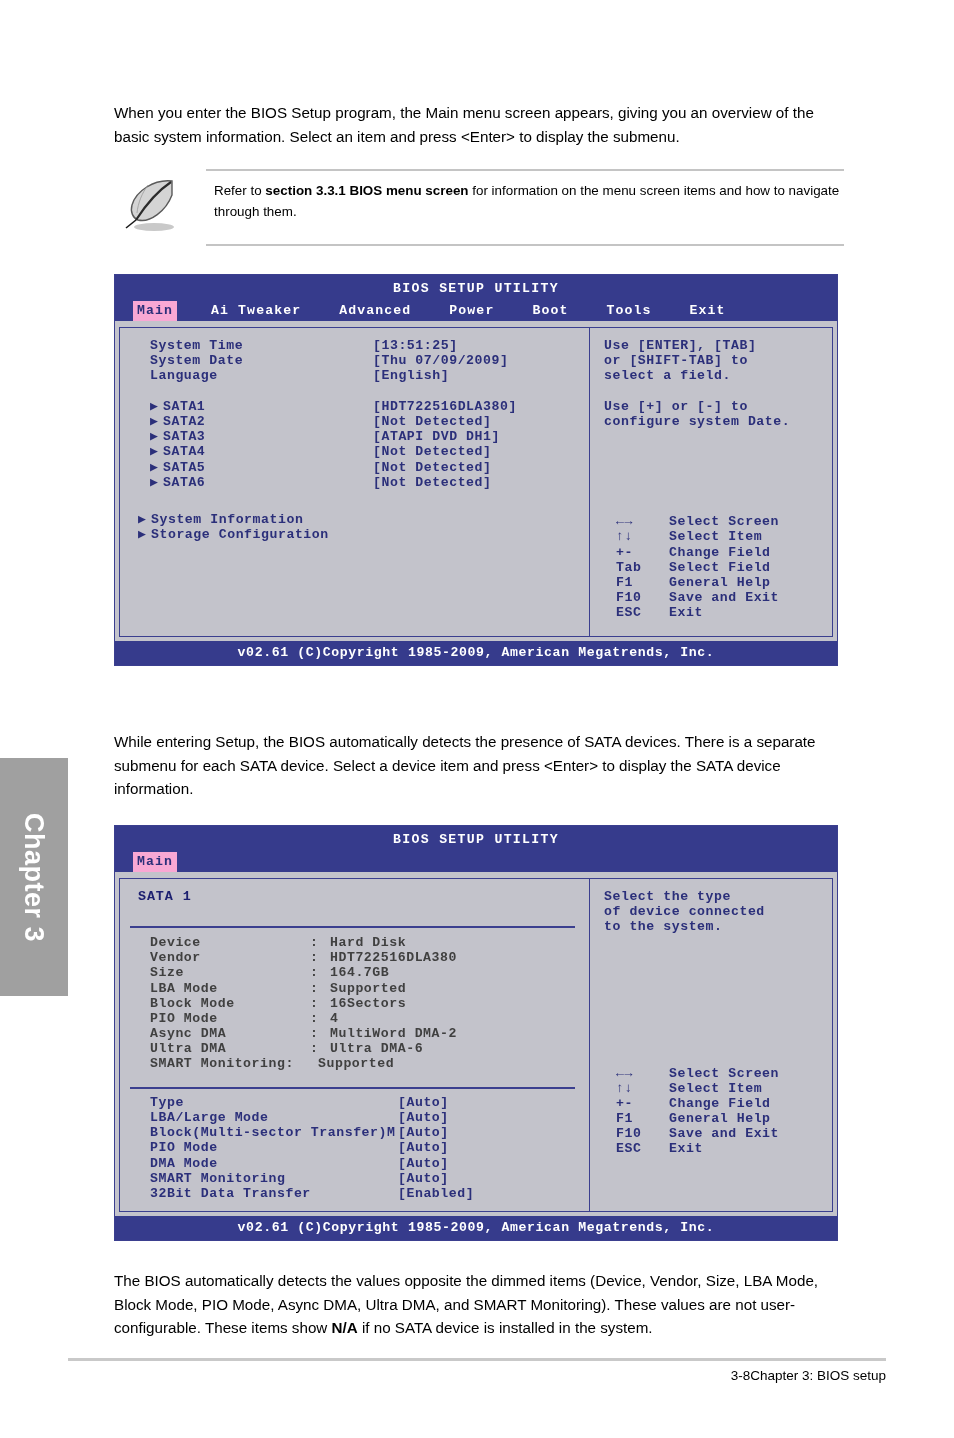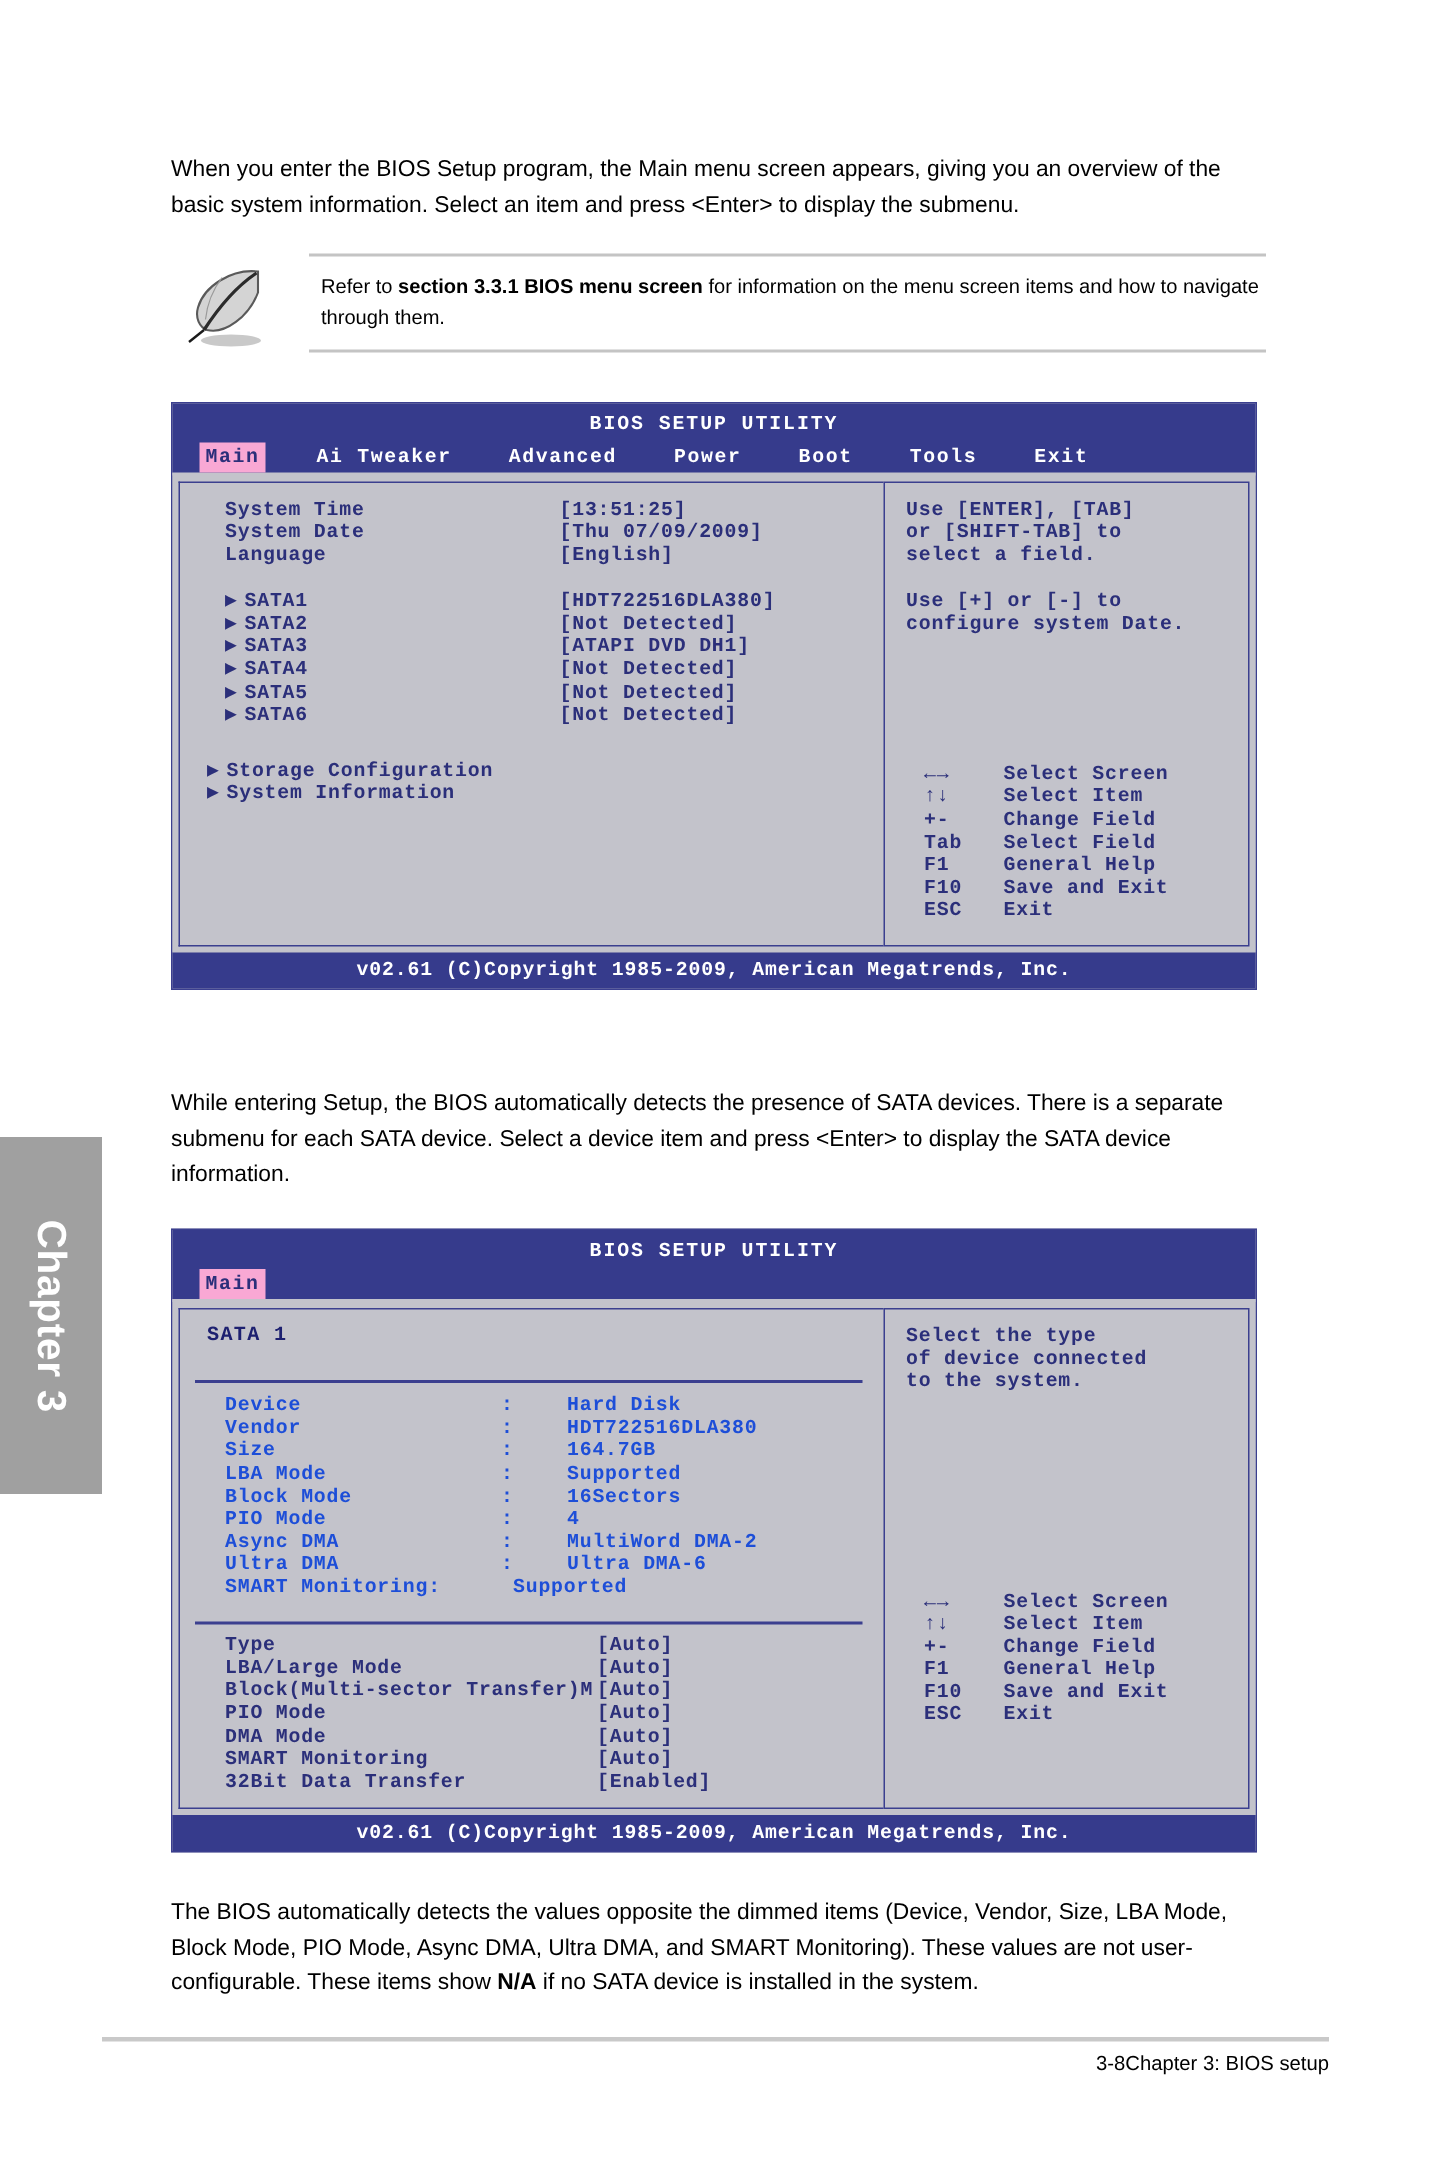--- a/index.html
+++ b/index.html
@@ -96,21 +96,21 @@
   }
   .note-icon {
     width: 92px;
     flex: none;
     padding-top: 6px;
   }
   .note-body {
     flex: 1;
     border-top: 2px solid #c4c4c4;
     border-bottom: 2px solid #c4c4c4;
-    padding: 9px 0 11px 8px;
+    padding: 9px 0 22px 8px;
   }
   .note-body p {
     margin: 0;
     font-size: 13.4px;
     line-height: 21px;
   }
 
   
   .bios {
     width: 724px;
@@ -175,22 +175,21 @@
   .bios-line {
     font-size: 13.2px;
     line-height: 15.2px;
     color: #2b2f7a;
     font-weight: bold;
     letter-spacing: 0.55px;
     white-space: pre;
     height: 15.2px;
   }
   .bios-line.dim {
-    color: #1d4ed8;
-    gap: 24px;
+    color: #404040;
   }
   .bios-line.spacer {
     height: 15.2px;
   }
   .bios-row {
     display: flex;
   }
   .bios-row .lbl {
     width: 223px;
     flex: none;
@@ -328,22 +327,22 @@
           <span>[Not Detected]</span>
         </div>
         <div class="bios-line bios-row">
           <span class="lbl"><span class="arrow-bullet">▶</span><span>SATA6</span></span>
           <span>[Not Detected]</span>
         </div>
 
         <div class="bios-line spacer"></div>
         <div class="bios-line spacer" style="height:7px"></div>
 
+        <div class="bios-line"><span class="arrow-bullet">▶</span><span>System Information</span></div>
         <div class="bios-line"><span class="arrow-bullet">▶</span><span>Storage Configuration</span></div>
-        <div class="bios-line"><span class="arrow-bullet">▶</span><span>System Information</span></div>
 
         <div style="height:84px"></div>
       </div>
 
       <div class="bios-right">
         <div class="bios-line">Use [ENTER], [TAB]</div>
         <div class="bios-line">or [SHIFT-TAB] to</div>
         <div class="bios-line">select a field.</div>
         <div class="bios-line spacer"></div>
         <div class="bios-line">Use [+] or [-] to</div>

